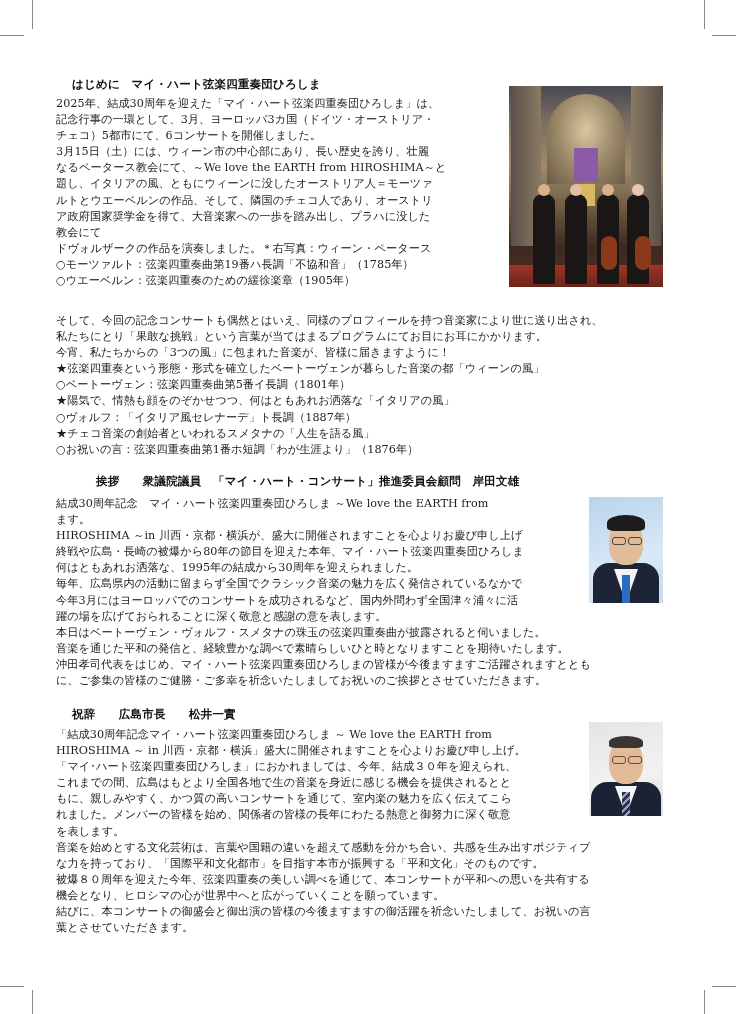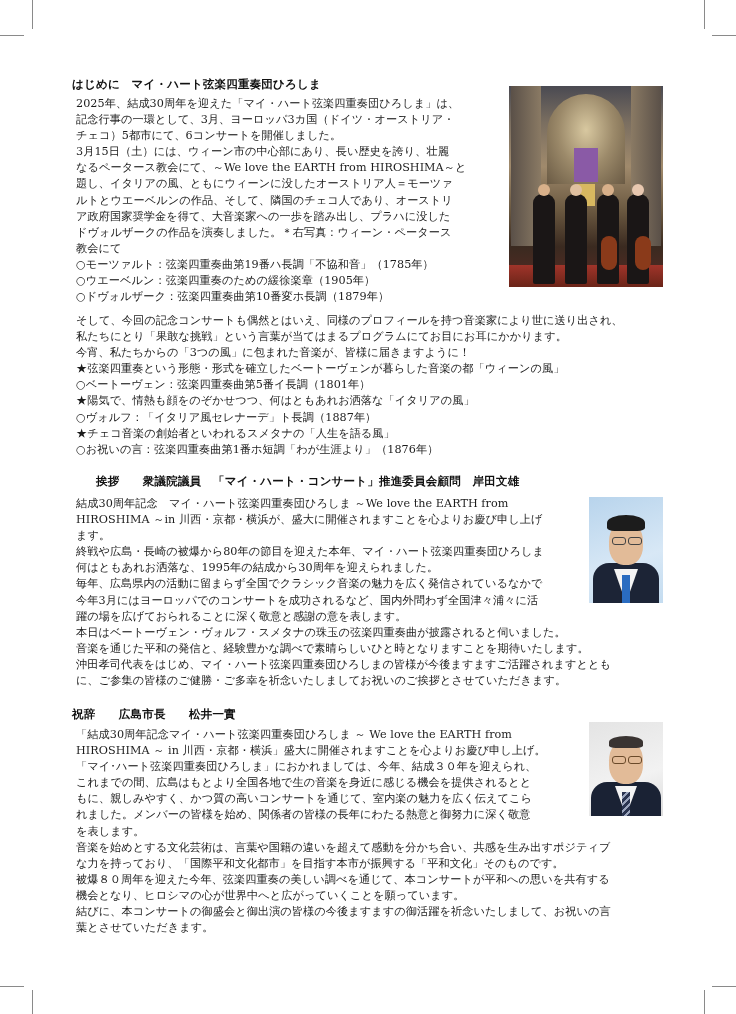--- a/index.html
+++ b/index.html
@@ -4,21 +4,21 @@
 <style>
   html, body { margin: 0; padding: 0; background: #ffffff; }
   body { width: 736px; height: 1014px; position: relative; overflow: hidden;
          font-family: "DejaVu Serif", "Liberation Serif", serif; color: #1a1a1a; }
   .crop { position: absolute; background: #8a8a8a; }
   .v { width: 1px; height: 29px; }
   .h { height: 1px; width: 24px; }
 
   .heading { position: absolute; left: 72px; font-family: "DejaVu Sans", "Liberation Sans", sans-serif;
              font-weight: bold; font-size: 11.5px; letter-spacing: 0.2px; white-space: pre; color: #111; text-align: right; }
-  .para { position: absolute; left: 76px; font-size: 11.2px; line-height: 16.1px; letter-spacing: 0.05px; color: #1c1c1c; }
+  .para { position: absolute; left: 56px; font-size: 11.2px; line-height: 16.1px; letter-spacing: 0.05px; color: #1c1c1c; }
   .para .ln { display: block; white-space: nowrap; }
 
   .photo { position: absolute; overflow: hidden; }
   
   #church { left: 509px; top: 86px; width: 154px; height: 201px;
     background: linear-gradient(180deg, #4a4a52 0%, #7a6e60 18%, #a08a6c 40%, #6a5840 62%, #3a2a20 80%, #5a2a24 100%); }
   #church .arch { position: absolute; left: 38px; top: 8px; width: 78px; height: 90px;
     border-radius: 40px 40px 0 0; background: radial-gradient(ellipse at 50% 40%, #d8c8a0 0%, #9c8a6a 50%, #6a5a44 100%); }
   #church .curtain { position: absolute; left: 65px; top: 62px; width: 24px; height: 34px; background: #8a5aa6; }
   #church .altar { position: absolute; left: 68px; top: 98px; width: 18px; height: 22px; background: #d8b860; }
@@ -55,25 +55,24 @@
 <div class="heading" style="top:77px;">はじめに　マイ・ハート弦楽四重奏団ひろしま</div>
 <div class="para" style="top:96px;width:430px;">
   <span class="ln">2025年、結成30周年を迎えた「マイ・ハート弦楽四重奏団ひろしま」は、</span>
   <span class="ln">記念行事の一環として、3月、ヨーロッパ3カ国（ドイツ・オーストリア・</span>
   <span class="ln">チェコ）5都市にて、6コンサートを開催しました。</span>
   <span class="ln">3月15日（土）には、ウィーン市の中心部にあり、長い歴史を誇り、壮麗</span>
   <span class="ln">なるペータース教会にて、～We love the EARTH from HIROSHIMA～と</span>
   <span class="ln">題し、イタリアの風、ともにウィーンに没したオーストリア人＝モーツァ</span>
   <span class="ln">ルトとウエーベルンの作品、そして、隣国のチェコ人であり、オーストリ</span>
   <span class="ln">ア政府国家奨学金を得て、大音楽家への一歩を踏み出し、プラハに没した</span>
+  <span class="ln">教会にて</span>
   <span class="ln">ドヴォルザークの作品を演奏しました。＊右写真：ウィーン・ペータース</span>
-  <span class="ln">教会にて</span>
   <span class="ln">○モーツァルト：弦楽四重奏曲第19番ハ長調「不協和音」（1785年）</span>
   <span class="ln">○ウエーベルン：弦楽四重奏のための緩徐楽章（1905年）</span>
-  <span class="ln">○ドヴォルザーク：弦楽四重奏曲第10番変ホ長調（1879年）</span>
 </div>
 
 <div class="photo" id="church">
   <div class="pillarL"></div>
   <div class="pillarR"></div>
   <div class="arch"></div>
   <div class="curtain"></div>
   <div class="altar"></div>
   <div class="floor"></div>
   <div class="player" style="left:24px;">
@@ -100,22 +99,22 @@
   <span class="ln">○ベートーヴェン：弦楽四重奏曲第5番イ長調（1801年）</span>
   <span class="ln">★陽気で、情熱も顔をのぞかせつつ、何はともあれお洒落な「イタリアの風」</span>
   <span class="ln">○ヴォルフ：「イタリア風セレナーデ」ト長調（1887年）</span>
   <span class="ln">★チェコ音楽の創始者といわれるスメタナの「人生を語る風」</span>
   <span class="ln">○お祝いの言：弦楽四重奏曲第1番ホ短調「わが生涯より」（1876年）</span>
 </div>
 
 <div class="heading" style="top:474px;margin-left:24px;">挨拶　　衆議院議員　「マイ・ハート・コンサート」推進委員会顧問　岸田文雄</div>
 <div class="para" style="top:496px;width:600px;">
   <span class="ln">結成30周年記念　マイ・ハート弦楽四重奏団ひろしま ～We love the EARTH from</span>
+  <span class="ln">ます。</span>
   <span class="ln">HIROSHIMA ～in 川西・京都・横浜が、盛大に開催されますことを心よりお慶び申し上げ</span>
-  <span class="ln">ます。</span>
   <span class="ln">終戦や広島・長崎の被爆から80年の節目を迎えた本年、マイ・ハート弦楽四重奏団ひろしま</span>
   <span class="ln">何はともあれお洒落な、1995年の結成から30周年を迎えられました。</span>
   <span class="ln">毎年、広島県内の活動に留まらず全国でクラシック音楽の魅力を広く発信されているなかで</span>
   <span class="ln">今年3月にはヨーロッパでのコンサートを成功されるなど、国内外問わず全国津々浦々に活</span>
   <span class="ln">躍の場を広げておられることに深く敬意と感謝の意を表します。</span>
   <span class="ln">本日はベートーヴェン・ヴォルフ・スメタナの珠玉の弦楽四重奏曲が披露されると伺いました。</span>
   <span class="ln">音楽を通じた平和の発信と、経験豊かな調べで素晴らしいひと時となりますことを期待いたします。</span>
   <span class="ln">沖田孝司代表をはじめ、マイ・ハート弦楽四重奏団ひろしまの皆様が今後ますますご活躍されますととも</span>
   <span class="ln">に、ご参集の皆様のご健勝・ご多幸を祈念いたしましてお祝いのご挨拶とさせていただきます。</span>
 </div>

